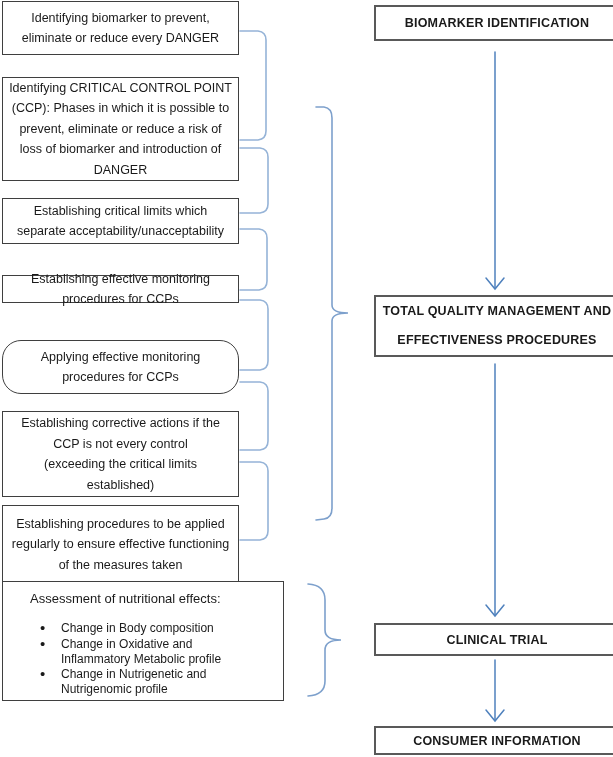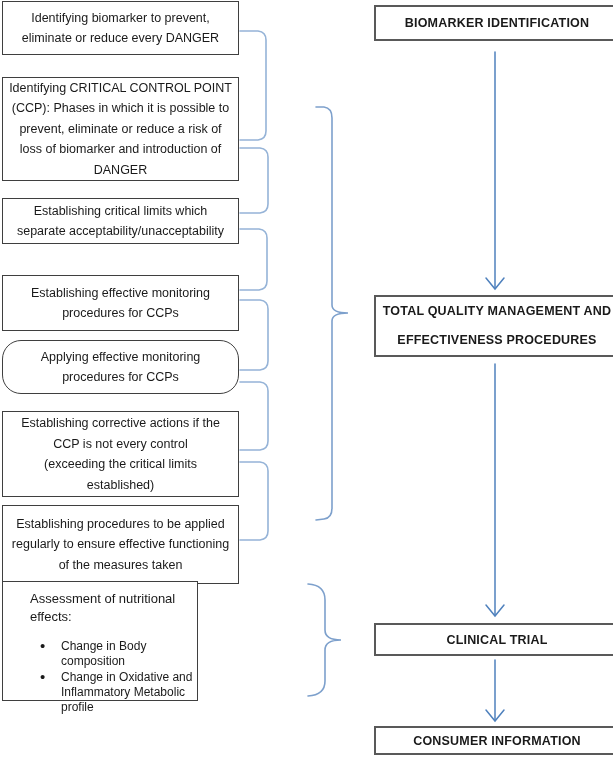--- a/index.html
+++ b/index.html
@@ -52,21 +52,21 @@
     text-align: center;
     white-space: pre-line;
     font-weight: bold;
     font-size: 12.5px;
     letter-spacing: 0.2px;
   }
   .rbox.tall .boxtext { line-height: 29px; }
   .assessment {
     position: absolute;
     left: 2px;
-    width: 196px;
+    width: 282px;
     border: 1.5px solid #3f3f3f;
     box-sizing: border-box;
     background: #ffffff;
     padding: 8px 2px 6px 27px;
   }
   .assessment .heading {
     font-size: 13px;
     line-height: 18px;
   }
   .assessment ul {
@@ -133,21 +133,21 @@
 DANGER</div>
   </div>
   <div class="lbox" style="top:1px;   height:54px;">
     <div class="boxtext">Identifying biomarker to prevent,
 eliminate or reduce every DANGER</div>
   </div>
   <div class="lbox" style="top:198px; height:46px;">
     <div class="boxtext">Establishing critical limits which
 separate acceptability/unacceptability</div>
   </div>
-  <div class="lbox" style="top:275px; height:56px;">
+  <div class="lbox" style="top:275px; height:28px;">
     <div class="boxtext">Establishing effective monitoring
 procedures for CCPs</div>
   </div>
   <div class="lbox" style="top:340px; height:54px;border-radius:19px;">
     <div class="boxtext">Applying effective monitoring
 procedures for CCPs</div>
   </div>
   <div class="lbox" style="top:411px; height:86px;">
     <div class="boxtext">Establishing corrective actions if the
 CCP is not every control
@@ -159,20 +159,22 @@
 regularly to ensure effective functioning
 of the measures taken</div>
   </div>
 
   <div class="assessment" style="top:581px; height:120px;">
     <div class="heading">Assessment of nutritional effects:</div>
     <ul>
       <li>Change in Body composition</li>
       <li>Change in Oxidative and
 Inflammatory Metabolic profile</li>
+      <li>Change in Nutrigenetic and
+Nutrigenomic profile</li>
     </ul>
   </div>
 
   <div class="rbox" style="top:5px;   height:36px;">
     <div class="boxtext">BIOMARKER IDENTIFICATION</div>
   </div>
   <div class="rbox tall" style="top:295px; height:62px;">
     <div class="boxtext">TOTAL QUALITY MANAGEMENT AND
 EFFECTIVENESS PROCEDURES</div>
   </div>

